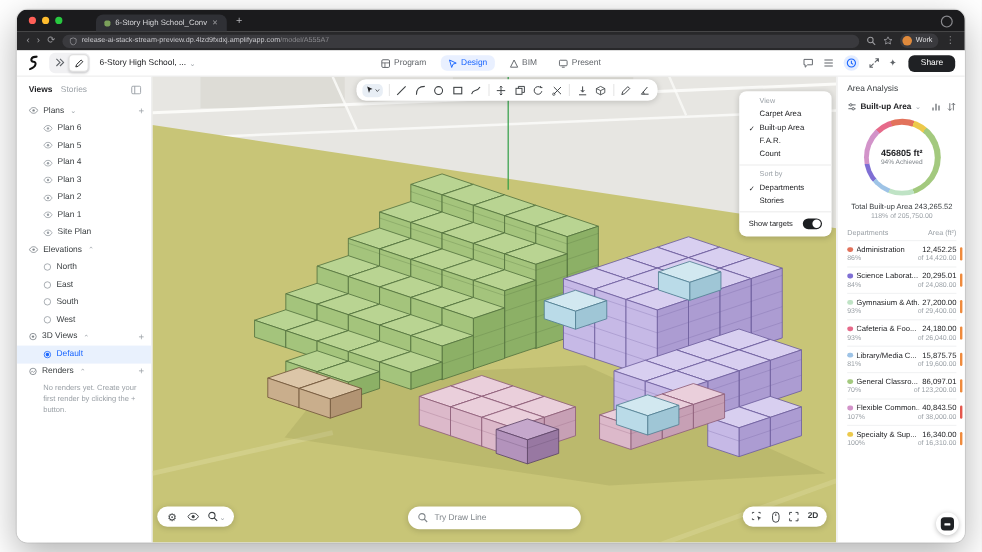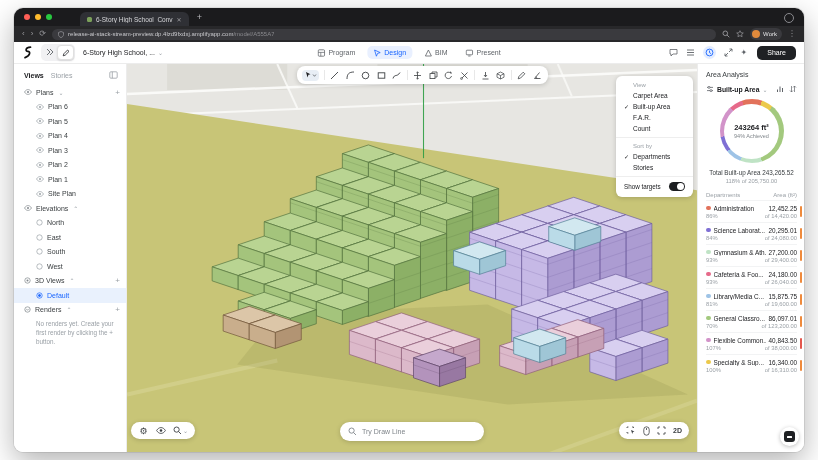--- a/index.html
+++ b/index.html
@@ -1081,21 +1081,21 @@
               <path d="M1.5 7V4.5M4 7V1.5M6.5 7V3" stroke="#5f6368" stroke-width="1"></path>
             </svg>
           <svg width="8" height="8" viewBox="0 0 8 8">
               <path d="M2.5 1v6M2.5 7L1 5.5M2.5 7L4 5.5M5.5 7V1M5.5 1L4 2.5M5.5 1L7 2.5" fill="none" stroke="#5f6368" stroke-width=".7"></path>
             </svg>
         </span>
       </div>
       <div class="donutwrap">
         <div class="donut">
           <div class="hole">
-            <span class="dval">243264 ft²</span>
+            <span class="dval">456805 ft²</span>
             <span class="dsub">94% Achieved</span>
           </div>
         </div>
       </div>
       <div class="totline">Total Built-up Area 243,265.52</div>
       <div class="tgtline">118% of 205,750.00</div>
       <div class="thead">
         <span>Departments</span>
         <span>Area (ft²)</span>
       </div>

